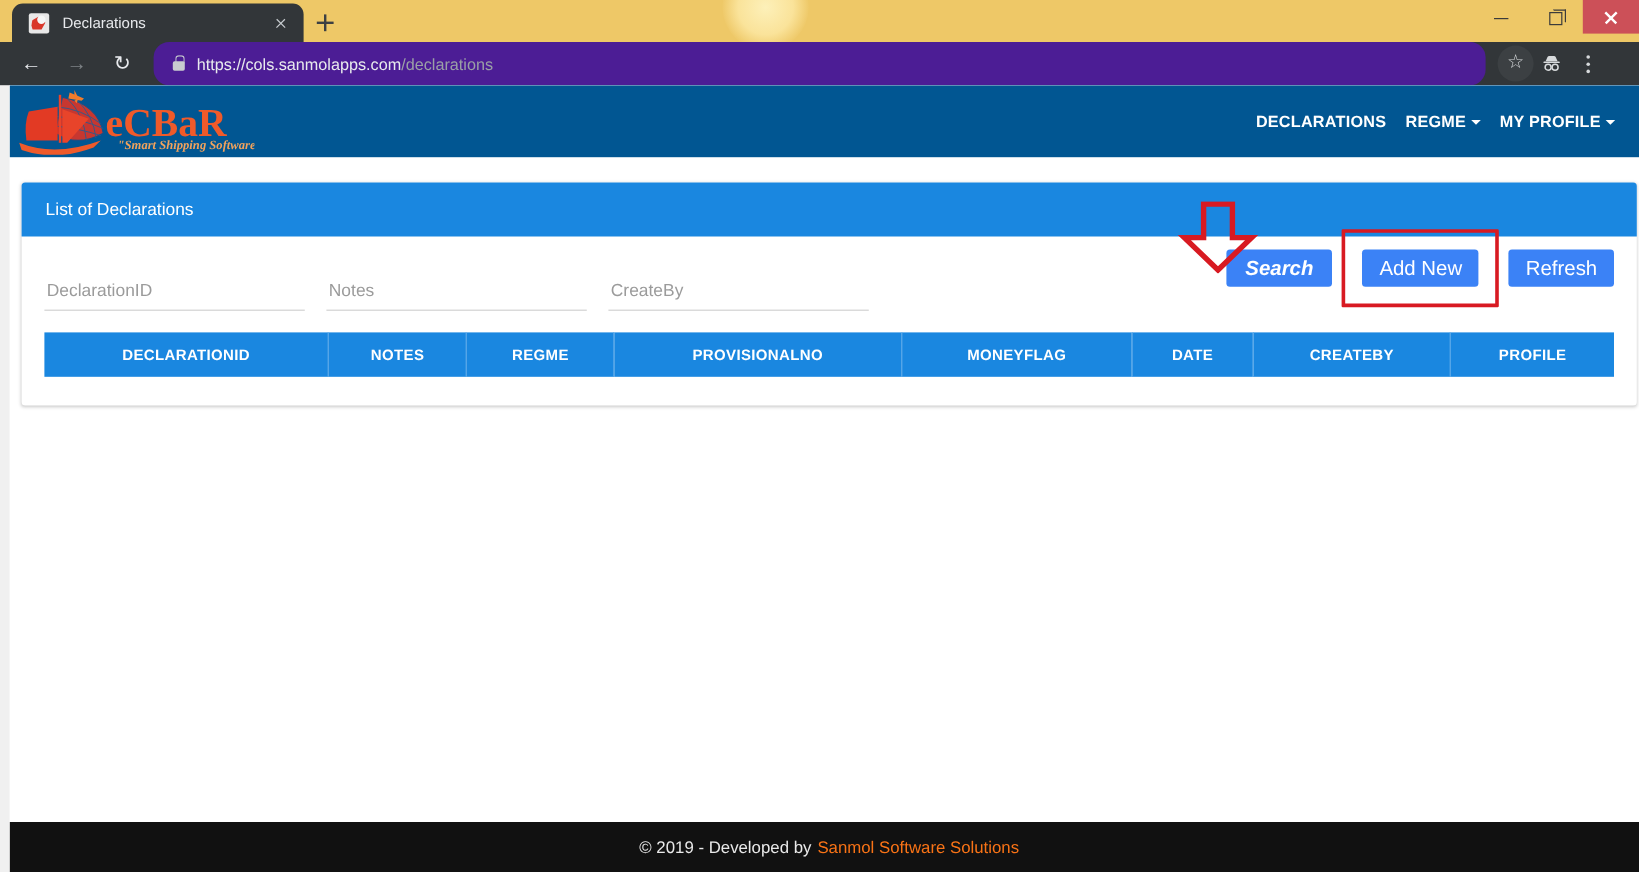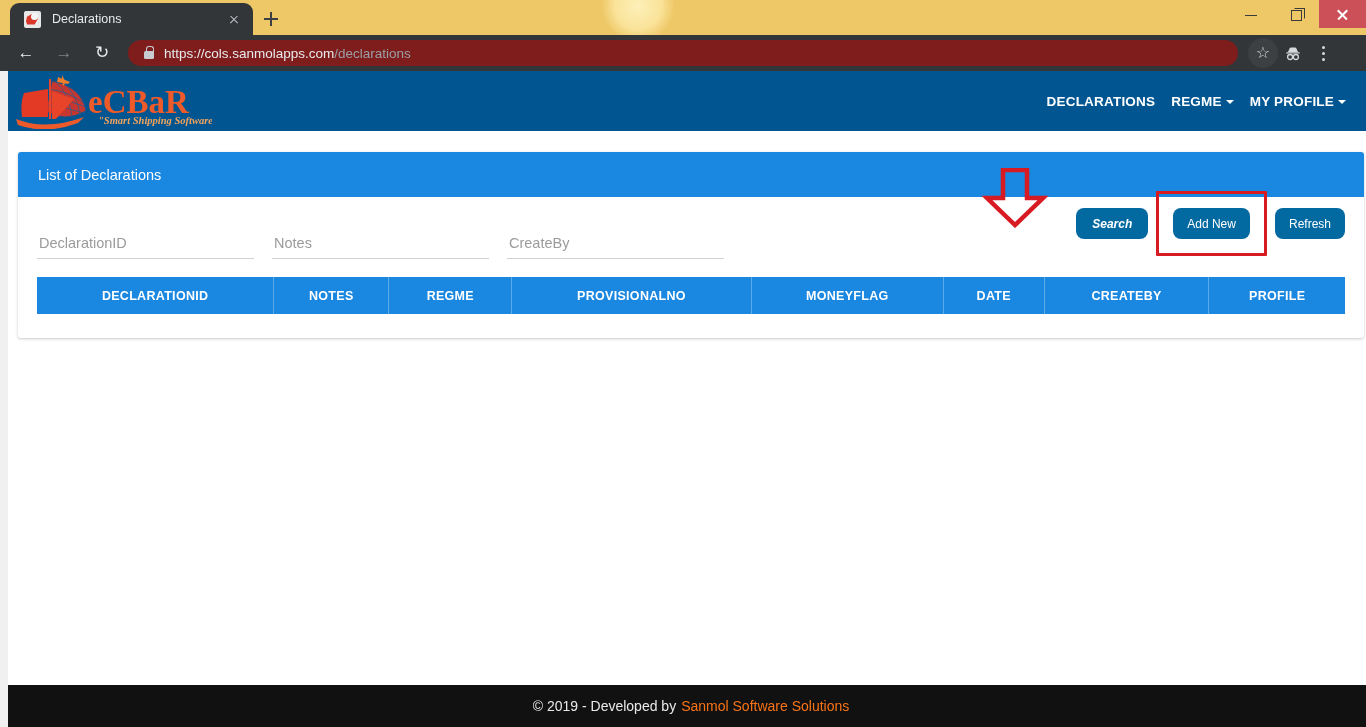--- a/index.html
+++ b/index.html
@@ -103,22 +103,22 @@
     width: 28px; height: 28px; margin-left: 10px;
     position: relative; flex: 0 0 28px;
   }
   .navbtn:first-child { margin-left: 12px; }
   .arrow-glyph {
     display: block; width: 100%; height: 100%;
     color: #e8eaed; font-size: 17px; line-height: 28px; text-align: center;
   }
   .arrow-glyph.dim { color: #7e8387; }
   .omnibox {
-    flex: 1 1 auto; height: 26px; margin: 0 10px 0 12px;
-    background: #7f1d1d; border-radius: 13px;
+    flex: 1 1 auto; height: 36px; margin: 0 10px 0 12px;
+    background: #4c1d95; border-radius: 13px;
     display: flex; align-items: center; padding: 0 12px;
     max-width: 1110px;
   }
   .lock {
     width: 10px; height: 8px; flex: 0 0 10px;
     background: #c8ccd0; border-radius: 1.5px;
     position: relative; margin-right: 10px; margin-left: 4px; margin-top: 3px;
   }
   .lock::before {
     content: ""; position: absolute; left: 2px; top: -5px;
@@ -189,23 +189,23 @@
   }
   .field input {
     width: 100%; border: none; outline: none;
     font-size: 14.5px; color: #333; font-family: "Liberation Sans", sans-serif;
     background: transparent; padding: 4px 0 2px 2px;
   }
   .field input::placeholder { color: #9b9b9b; opacity: 1; }
 
   .btns { display: flex; align-items: center; gap: 8px; margin-left: auto; margin-bottom: 3px; position: relative; }
   .btn {
-    background: #0369a1; color: #ffffff; border: none;
+    background: #3b82f6; color: #ffffff; border: none;
     font-family: "Liberation Sans", sans-serif;
-    font-size: 12px; border-radius: 8px;
+    font-size: 17px; border-radius: 3px;
     height: 31px; padding: 0 14px; cursor: pointer; white-space: nowrap;
   }
   .btn.italic { font-style: italic; font-weight: bold; padding: 0 16px; }
   .btn-wrap-highlight {
     border: 3px solid #d81a22; padding: 14px;
     border-radius: 1px; display: inline-block; line-height: 0;
   }
 
   .arrow-annot {
     position: absolute; left: 962px; top: 16px;

